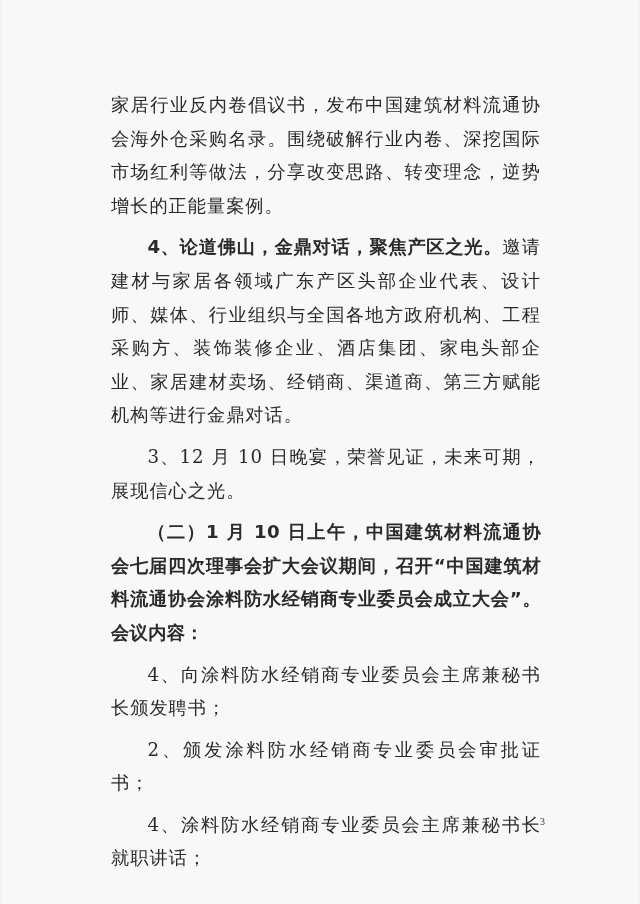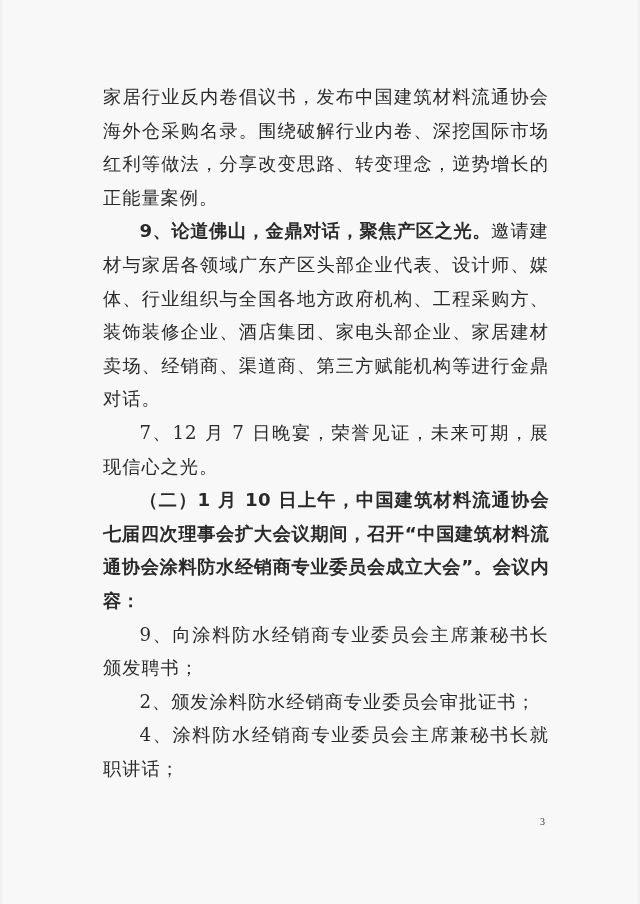--- a/index.html
+++ b/index.html
@@ -21,50 +21,50 @@
   .body-text {
     position: absolute;
     left: 101px;
     top: 80px;
     width: 446px;
     font-size: 18.2px;
     line-height: 33.6px;
     letter-spacing: 1.0px;
     text-align: justify;
   }
-  .para { margin: 0; padding: 0; }
+  .para { margin: 8px; padding: 0; }
   .indent { text-indent: 2em; }
   .bold { font-weight: bold; font-family: "DejaVu Sans", "Liberation Sans", sans-serif; letter-spacing: 0.4px; }
   .page-number {
     position: absolute;
     left: 538px; top: 816px;
     font-size: 10px;
     color: #333;
     font-family: "Liberation Serif", serif;
   }
 </style>
 </head>
 <body>
 
 <div class="page">
   <div class="body-text">
     <p class="para">
       <span>家居行业反内卷倡议书，发布中国建筑材料流通协会海外仓采购名录。围绕破解行业内卷、深挖国际市场红利等做法，分享改变思路、转变理念，逆势增长的正能量案例。</span>
     </p>
     <p class="para indent">
-      <span class="bold">9、论道佛山，金鼎对话，聚焦产区之光。</span><span>邀请建材与家居各领域广东产区头部企业代表、设计师、媒体、行业组织与全国各地方政府机构、工程采购方、装饰装修企业、酒店集团、家电头部企业、家居建材卖场、经销商、渠道商、第三方赋能机构等进行金鼎对话。</span>
+      <span class="bold">4、论道佛山，金鼎对话，聚焦产区之光。</span><span>邀请建材与家居各领域广东产区头部企业代表、设计师、媒体、行业组织与全国各地方政府机构、工程采购方、装饰装修企业、酒店集团、家电头部企业、家居建材卖场、经销商、渠道商、第三方赋能机构等进行金鼎对话。</span>
     </p>
     <p class="para indent">
-      <span>7、12 月 7 日晚宴，荣誉见证，未来可期，展现信心之光。</span>
+      <span>3、12 月 10 日晚宴，荣誉见证，未来可期，展现信心之光。</span>
     </p>
     <p class="para indent">
       <span class="bold">（二）1 月 10 日上午，中国建筑材料流通协会七届四次理事会扩大会议期间，召开“中国建筑材料流通协会涂料防水经销商专业委员会成立大会”。会议内容：</span>
     </p>
     <p class="para indent">
-      <span>9、向涂料防水经销商专业委员会主席兼秘书长颁发聘书；</span>
+      <span>4、向涂料防水经销商专业委员会主席兼秘书长颁发聘书；</span>
     </p>
     <p class="para indent">
       <span>2、颁发涂料防水经销商专业委员会审批证书；</span>
     </p>
     <p class="para indent">
       <span>4、涂料防水经销商专业委员会主席兼秘书长就职讲话；</span>
     </p>
 
   </div>
   <div class="page-number">3</div>

